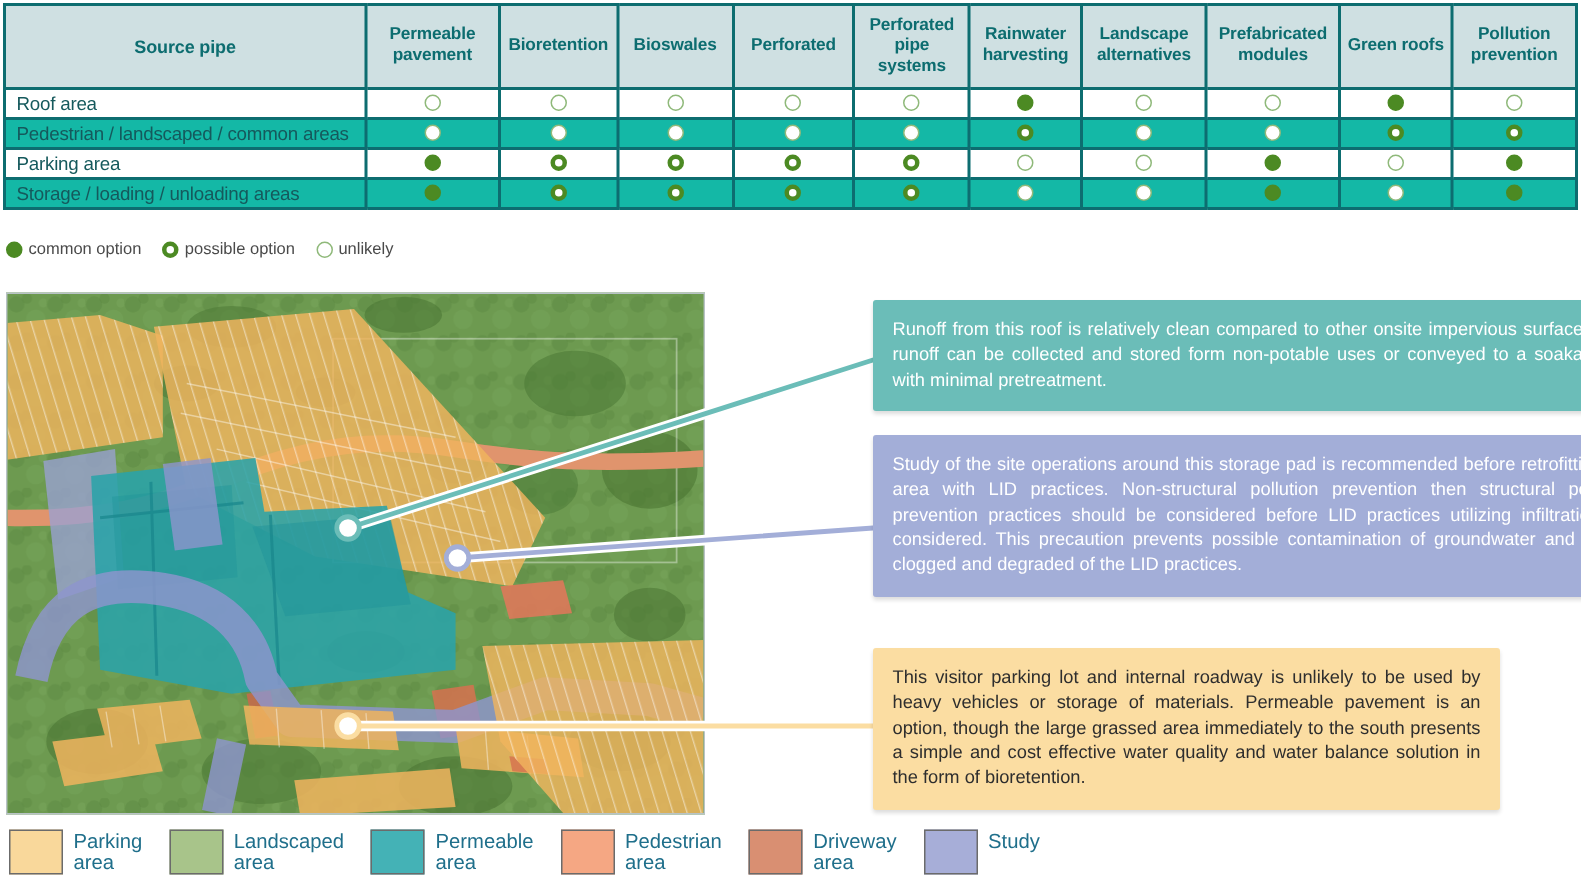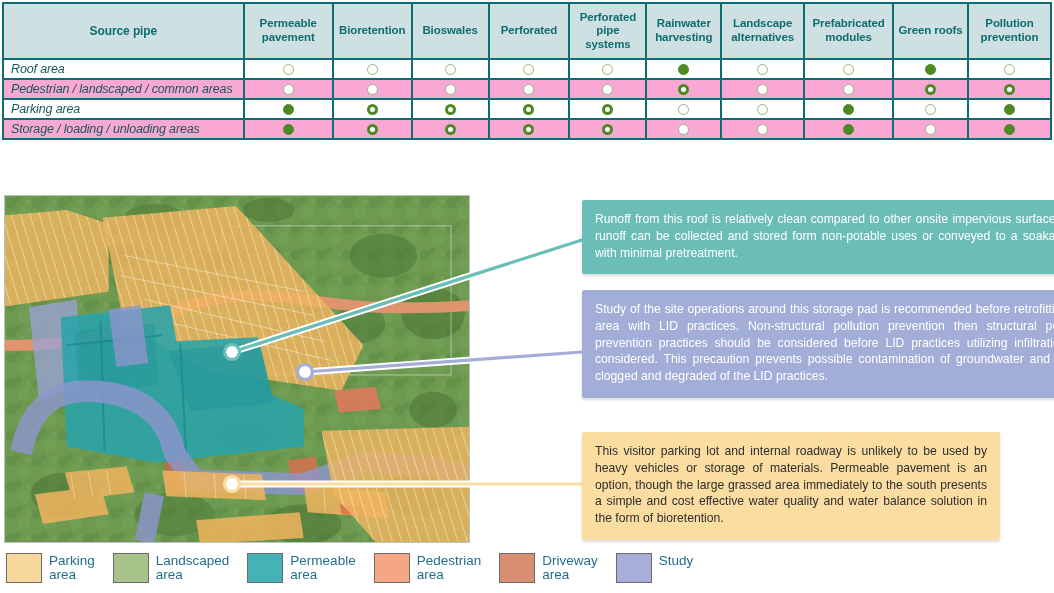--- a/index.html
+++ b/index.html
@@ -34,23 +34,22 @@
     text-align: center;
     padding: 2px 3px;
     letter-spacing: -0.1px;
   }
   #matrix-table thead th.src-head { font-size: 12px; }
   #matrix-table tbody td {
     height: 16px;
     background: #ffffff;
     text-align: center;
     vertical-align: middle;
-    font-style: italic;
-  }
-  #matrix-table tbody tr.alt td { background: #f9a8d4; }
+  }
+  #matrix-table tbody tr.alt td { background: #14b8a6; }
   #matrix-table tbody td.rowlabel {
     text-align: left;
     padding-left: 7px;
     font-size: 12.5px;
     color: #15595c;
     letter-spacing: -0.15px;
     white-space: nowrap;
   }
 
   
@@ -207,20 +206,34 @@
           <td><span class="mk mk-possible"></span></td>
           <td><span class="mk mk-unlikely"></span></td>
           <td><span class="mk mk-unlikely"></span></td>
           <td><span class="mk mk-common"></span></td>
           <td><span class="mk mk-unlikely"></span></td>
           <td><span class="mk mk-common"></span></td>
         </tr>
       </tbody>
   </table>
 
+  <div id="symbol-legend">
+      <div class="lg-item">
+        <span class="mk mk-common"></span>
+        <span class="lg-label">common option</span>
+      </div>
+      <div class="lg-item">
+        <span class="mk mk-possible"></span>
+        <span class="lg-label">possible option</span>
+      </div>
+      <div class="lg-item">
+        <span class="mk mk-unlikely"></span>
+        <span class="lg-label">unlikely</span>
+      </div>
+    </div>
 
   <div id="map-figure">
     <svg id="map-canvas" viewBox="0 0 466 348" preserveAspectRatio="none">
       <defs>
         <pattern id="grassTex" width="26" height="26" patternUnits="userSpaceOnUse">
           <rect width="26" height="26" fill="#6d9a50"></rect>
           <circle cx="6" cy="7" r="5.5" fill="#5f8c45" opacity="0.55"></circle>
           <circle cx="19" cy="17" r="6.5" fill="#76a35a" opacity="0.5"></circle>
           <circle cx="13" cy="3" r="3.5" fill="#5a8741" opacity="0.45"></circle>
           <circle cx="24" cy="6" r="3" fill="#7daa60" opacity="0.4"></circle>

